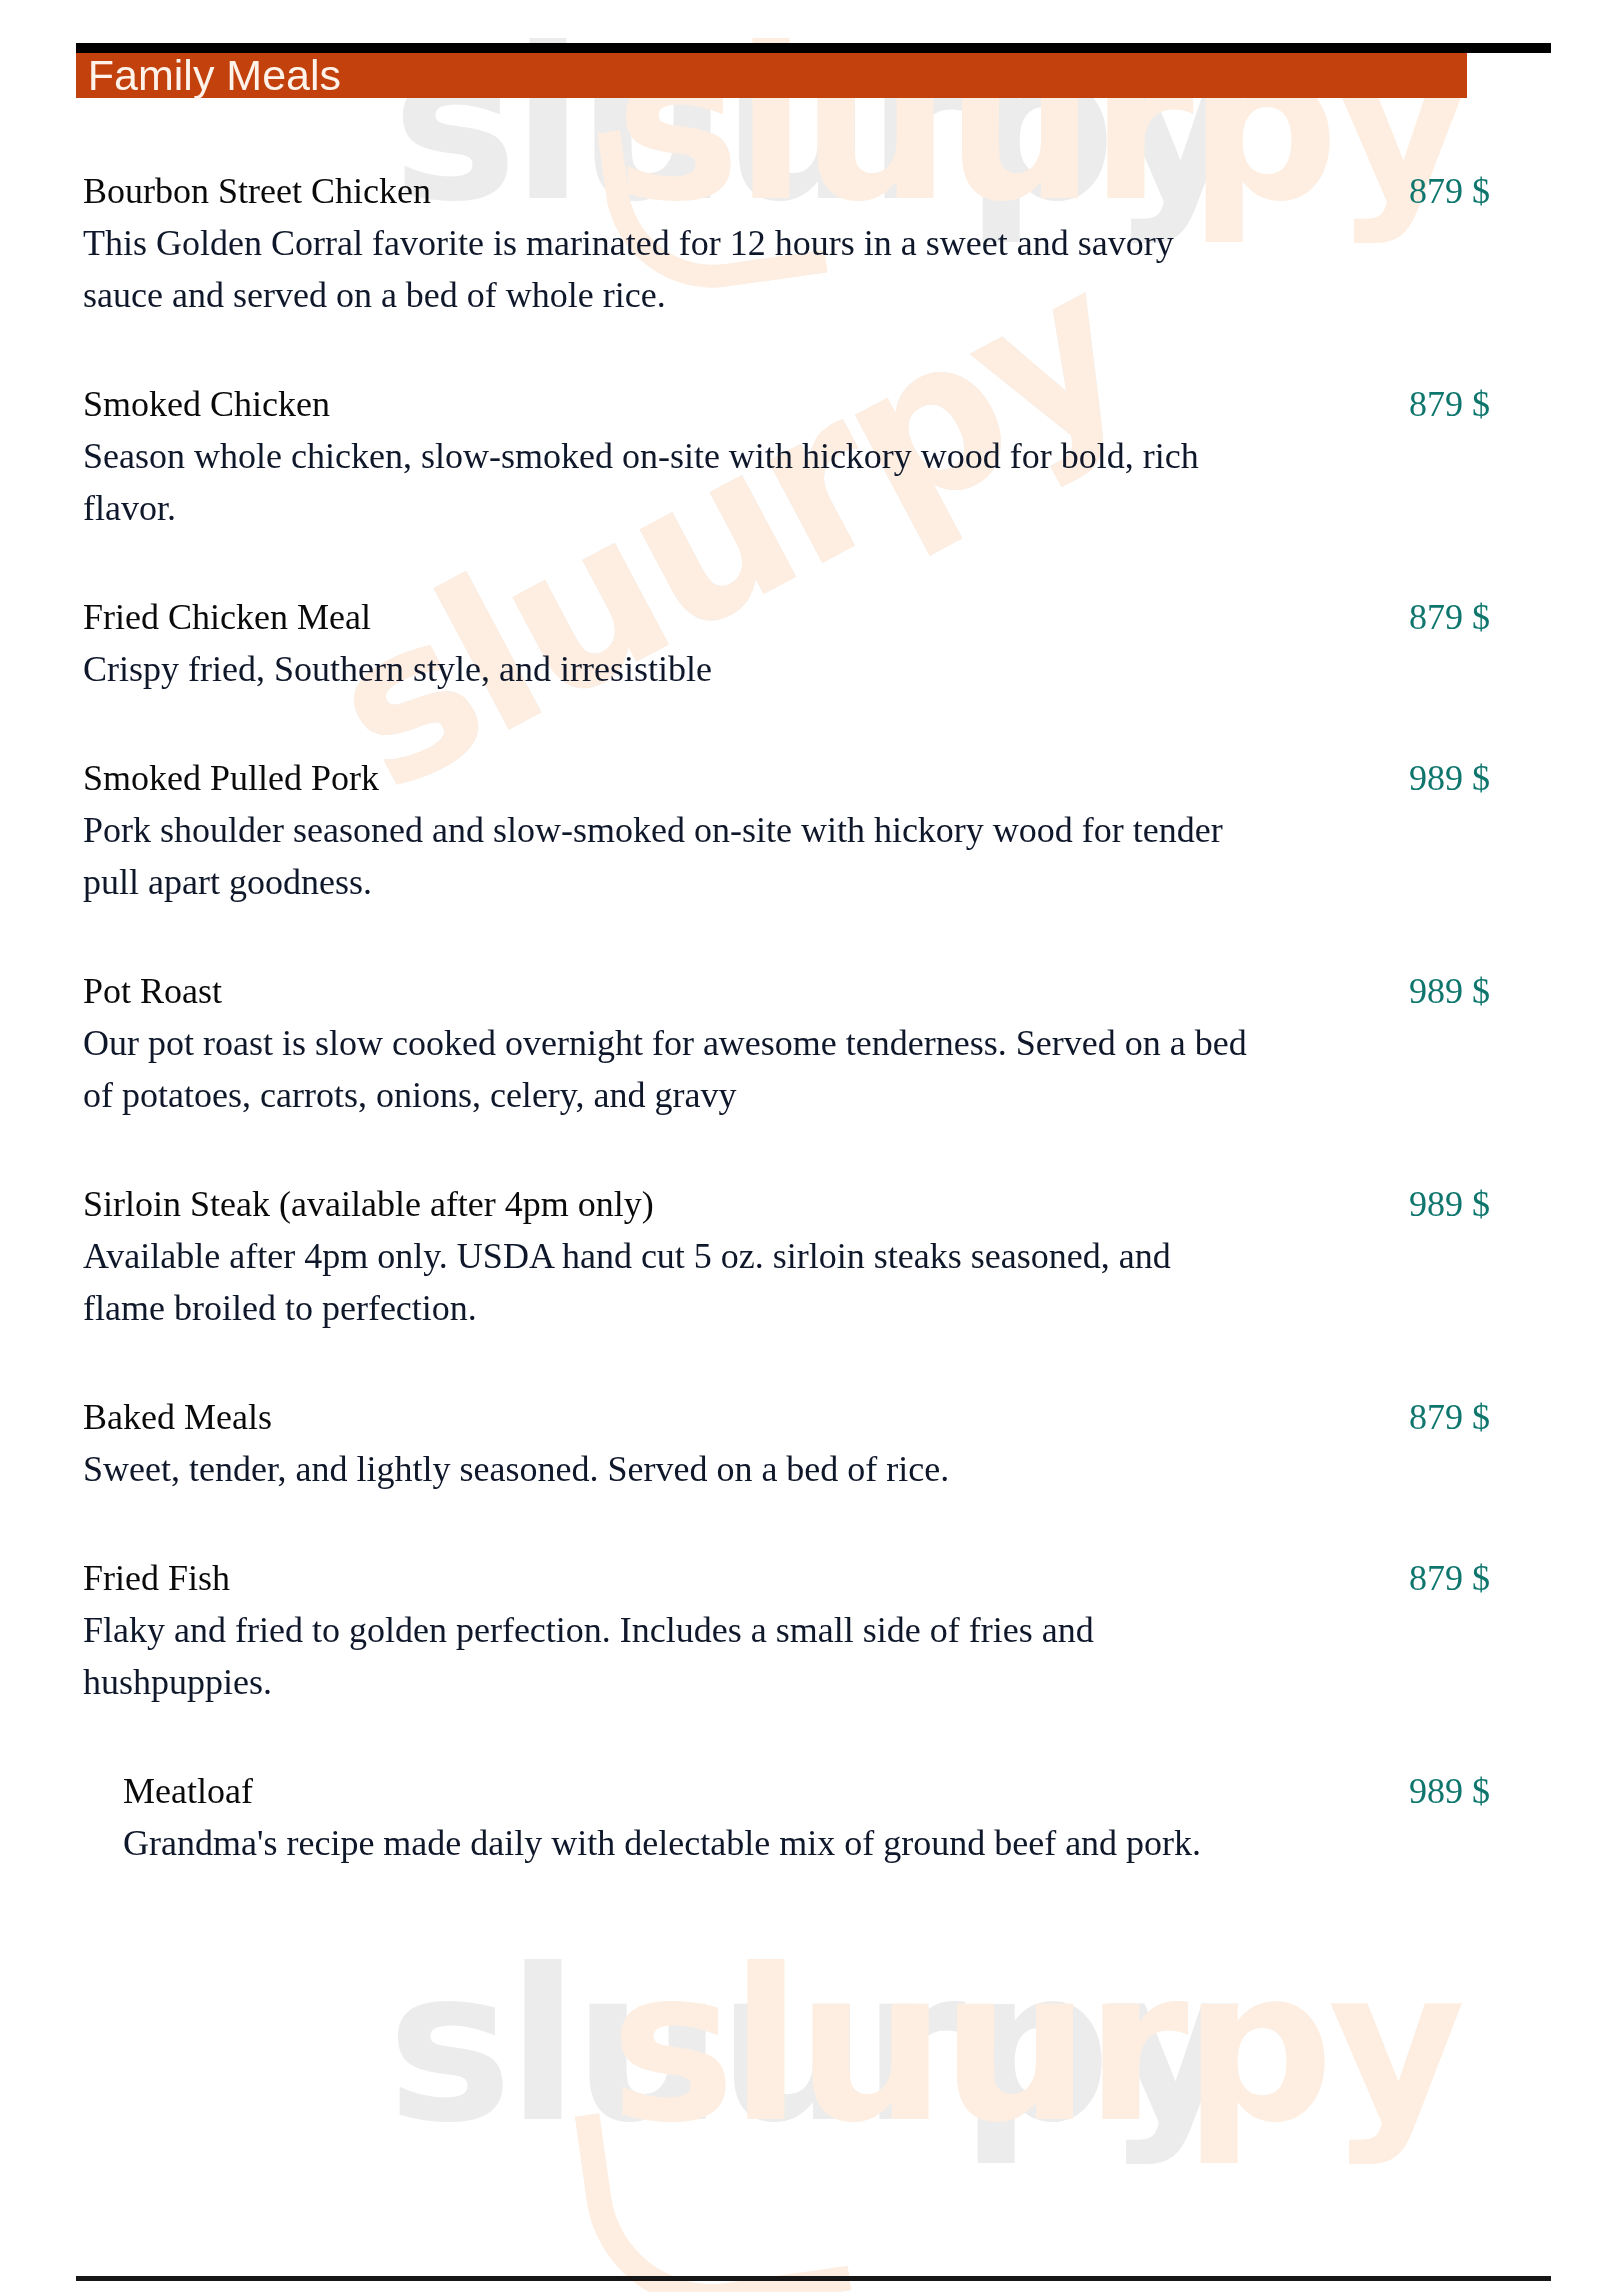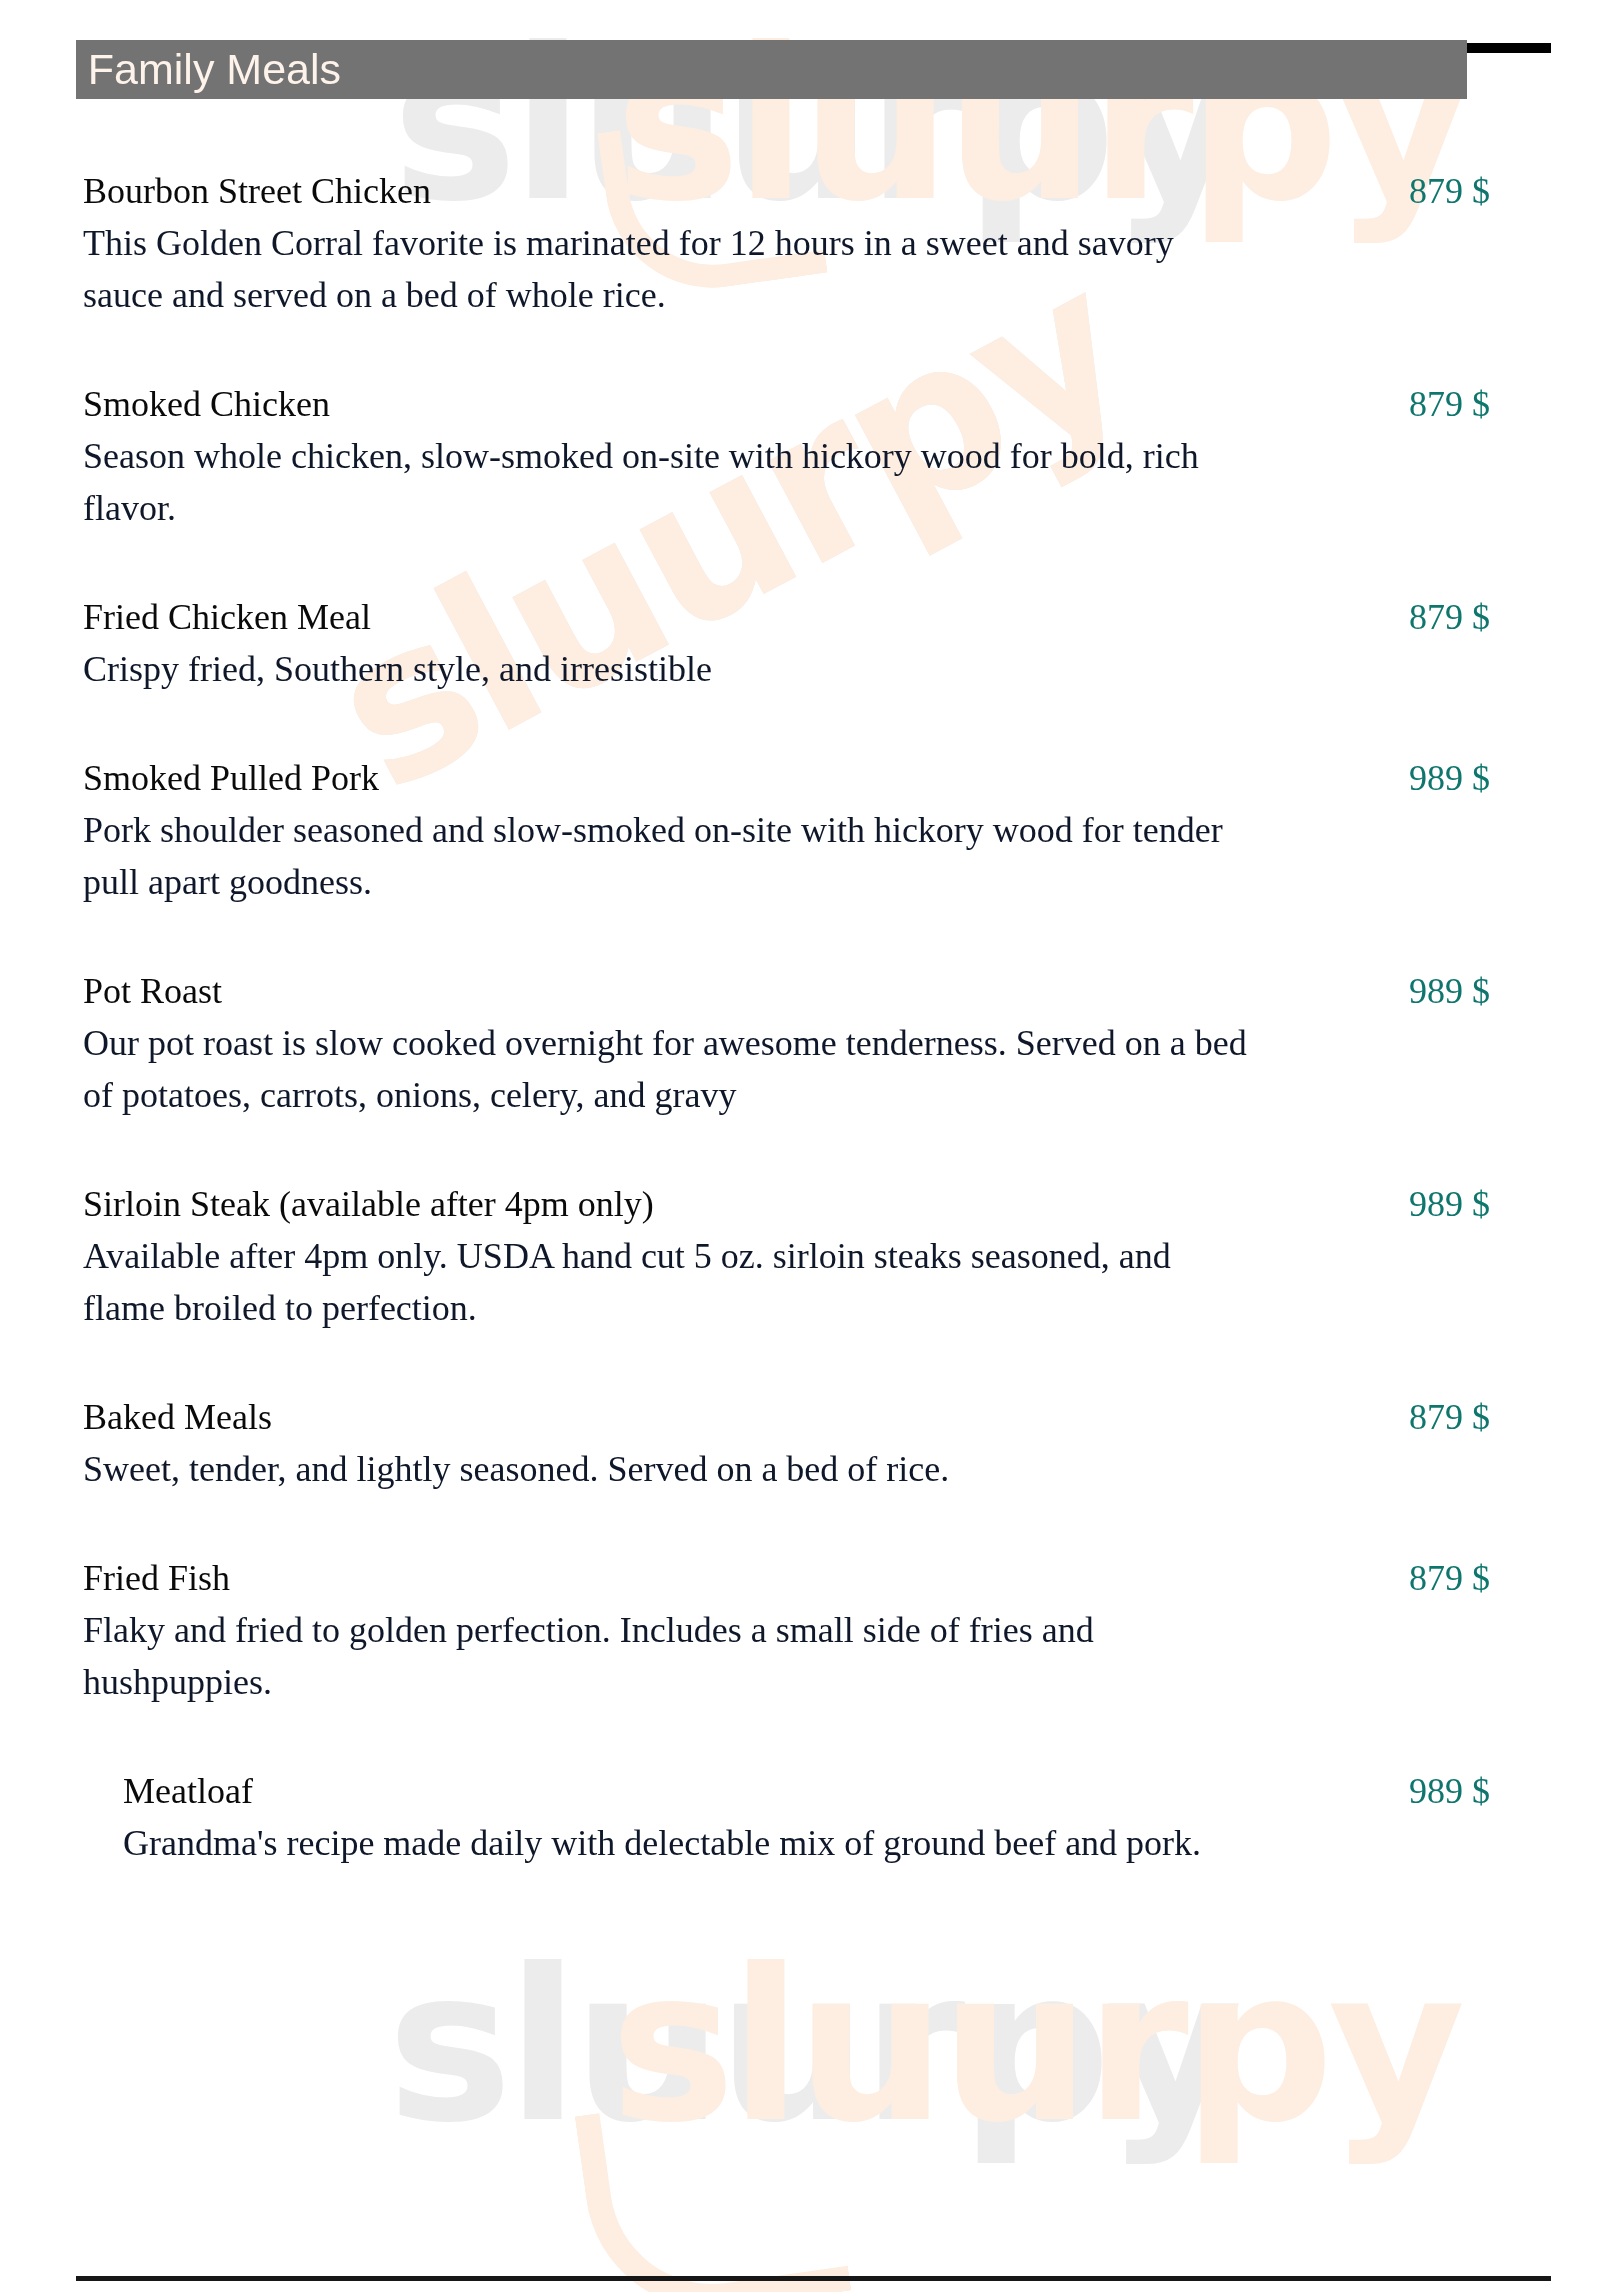--- a/index.html
+++ b/index.html
@@ -109,24 +109,24 @@
     left: 76px;
     top: 43px;
     width: 1475px;
     height: 9.8px;
     background: #000000;
   }
 
   .section-header {
     position: absolute;
     left: 76px;
-    top: 40px;
+    top: 53px;
     width: 1391px;
-    height: 59px;
-    background: #737373;
+    height: 45px;
+    background: #c2410c;
     box-sizing: border-box;
   }
   .section-header-title {
     position: absolute;
     left: 11.8px;
     top: 50%;
     transform: translateY(-52%);
     color: #fdf3ea;
     font-family: "Liberation Sans", "DejaVu Sans", sans-serif;
     font-size: 43px;

